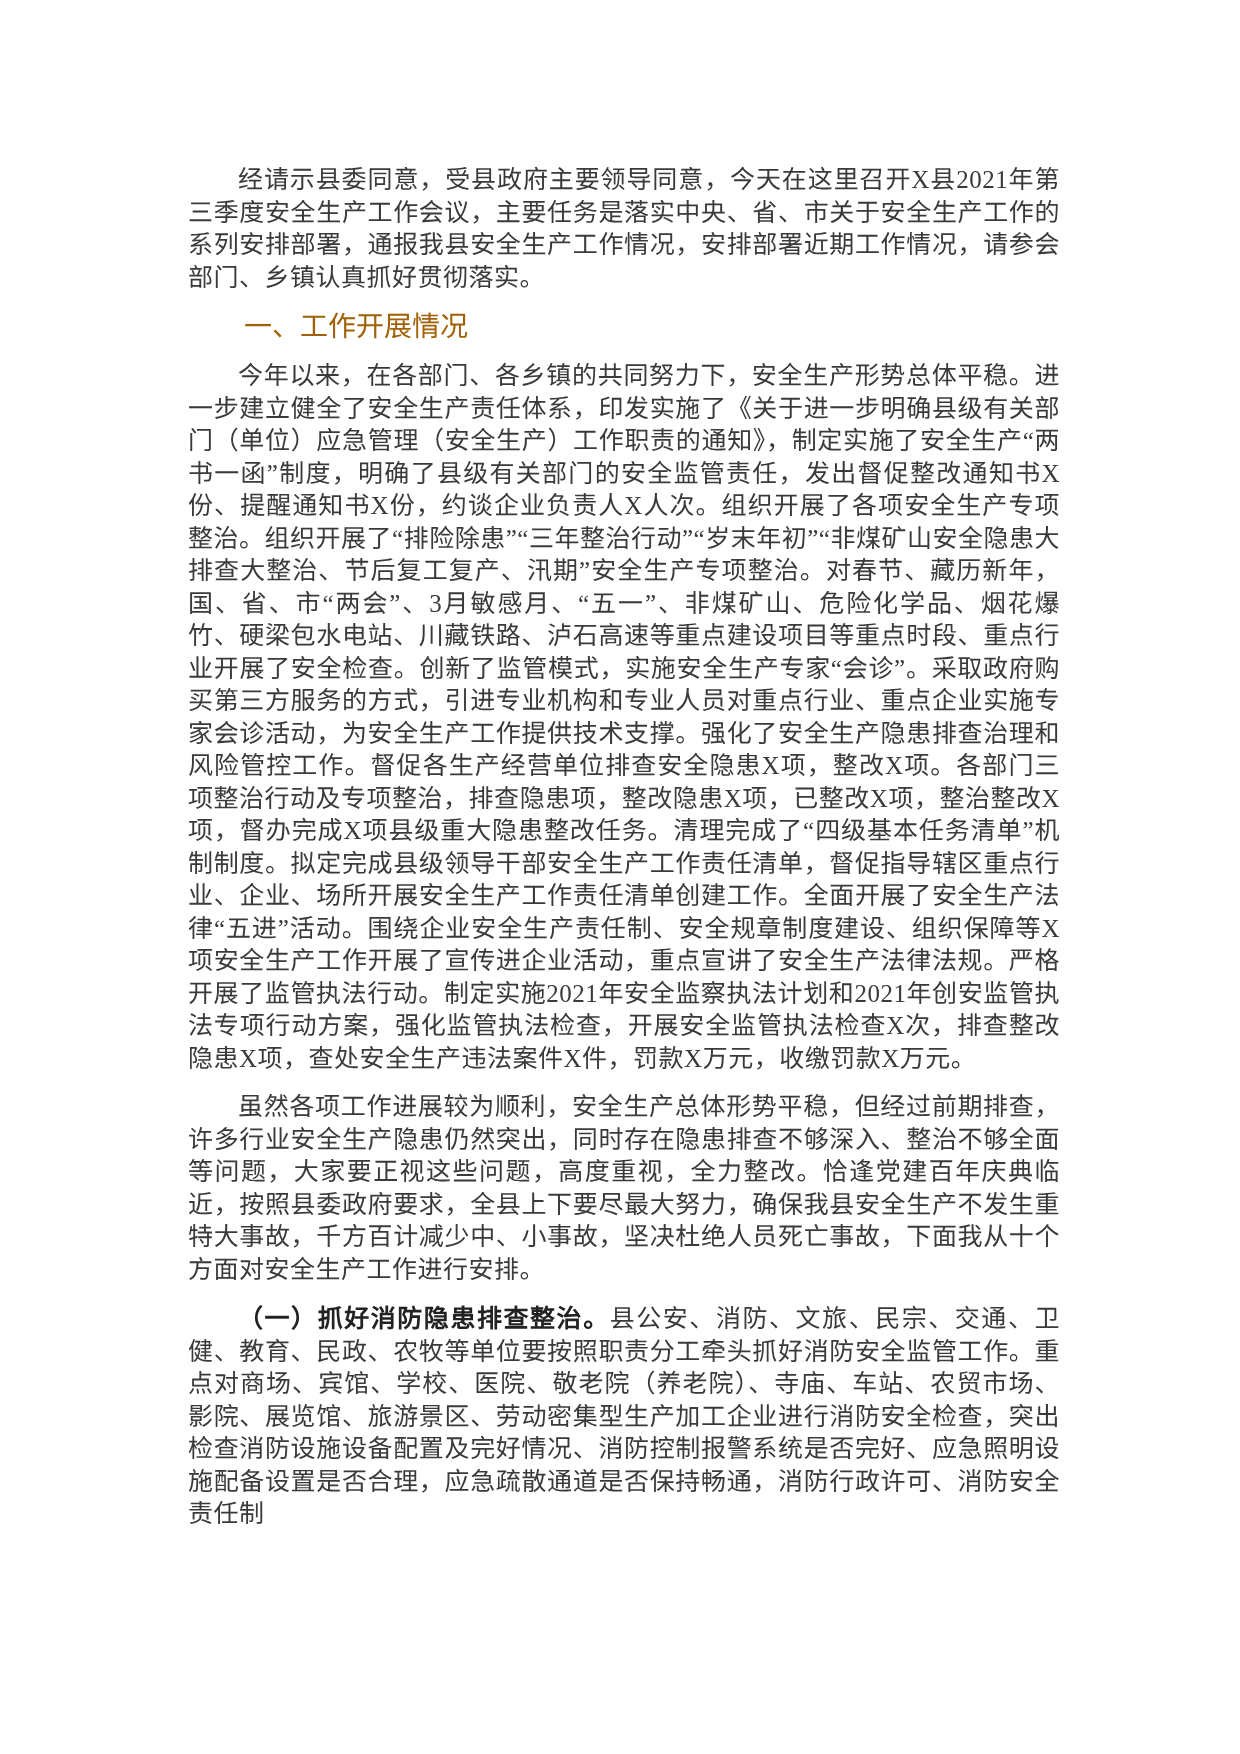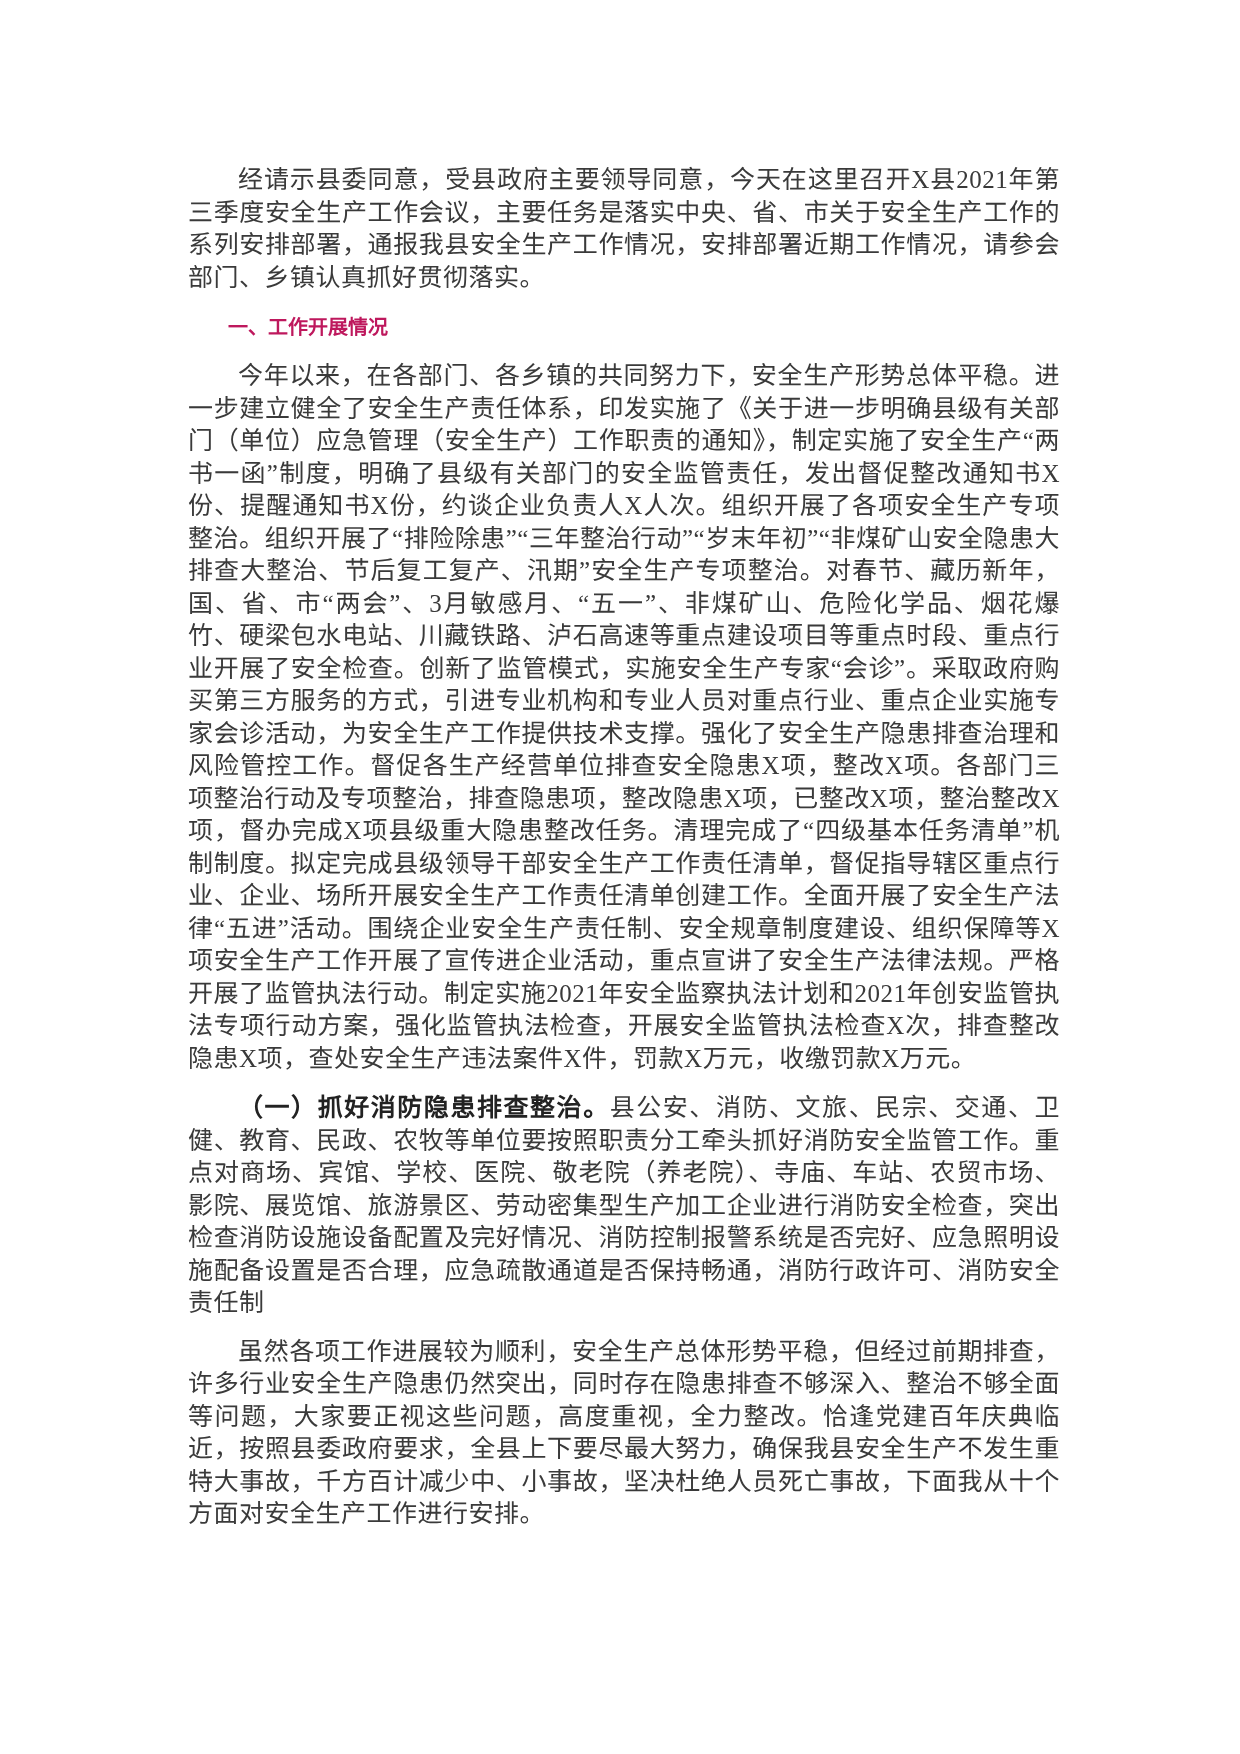--- a/index.html
+++ b/index.html
@@ -23,24 +23,24 @@
     margin: 0 0 16px 0;
     font-size: 25px;
     line-height: 32.5px;
     letter-spacing: 0.5px;
     text-align: justify;
     text-indent: 2em;
     word-break: break-all;
   }
   .section-heading {
     margin: 0 0 16px 0;
-    font-size: 20px;
+    font-size: 28px;
     line-height: 34px;
-    font-weight: bold;
-    color: #be185d;
+    font-weight: normal;
+    color: #a16207;
     text-indent: 2em;
     font-family: "Liberation Sans", "DejaVu Sans", sans-serif;
   }
   .item-lead {
     font-weight: bold;
     color: #222222;
     font-family: "Liberation Sans", "DejaVu Sans", sans-serif;
     letter-spacing: 0.5px;
   }
 </style>
@@ -49,17 +49,17 @@
 
 <div class="page">
 
   <p class="para">经请示县委同意，受县政府主要领导同意，今天在这里召开X县2021年第三季度安全生产工作会议，主要任务是落实中央、省、市关于安全生产工作的系列安排部署，通报我县安全生产工作情况，安排部署近期工作情况，请参会部门、乡镇认真抓好贯彻落实。</p>
 
   <h2 class="section-heading">一、工作开展情况</h2>
 
   <p class="para">今年以来，在各部门、各乡镇的共同努力下，安全生产形势总体平稳。进一步建立健全了安全生产责任体系，印发实施了《关于进一步明确县级有关部门（单位）应急管理（安全生产）工作职责的通知》，制定实施了安全生产“两书一函”制度，明确了县级有关部门的安全监管责任，发出督促整改通知书X份、提醒通知书X份，约谈企业负责人X人次。组织开展了各项安全生产专项整治。组织开展了“排险除患”“三年整治行动”“岁末年初”“非煤矿山安全隐患大排查大整治、节后复工复产、汛期”安全生产专项整治。对春节、藏历新年，国、省、市“两会”、3月敏感月、“五一”、非煤矿山、危险化学品、烟花爆竹、硬梁包水电站、川藏铁路、泸石高速等重点建设项目等重点时段、重点行业开展了安全检查。创新了监管模式，实施安全生产专家“会诊”。采取政府购买第三方服务的方式，引进专业机构和专业人员对重点行业、重点企业实施专家会诊活动，为安全生产工作提供技术支撑。强化了安全生产隐患排查治理和风险管控工作。督促各生产经营单位排查安全隐患X项，整改X项。各部门三项整治行动及专项整治，排查隐患项，整改隐患X项，已整改X项，整治整改X项，督办完成X项县级重大隐患整改任务。清理完成了“四级基本任务清单”机制制度。拟定完成县级领导干部安全生产工作责任清单，督促指导辖区重点行业、企业、场所开展安全生产工作责任清单创建工作。全面开展了安全生产法律“五进”活动。围绕企业安全生产责任制、安全规章制度建设、组织保障等X项安全生产工作开展了宣传进企业活动，重点宣讲了安全生产法律法规。严格开展了监管执法行动。制定实施2021年安全监察执法计划和2021年创安监管执法专项行动方案，强化监管执法检查，开展安全监管执法检查X次，排查整改隐患X项，查处安全生产违法案件X件，罚款X万元，收缴罚款X万元。</p>
 
 
+  <p class="para">虽然各项工作进展较为顺利，安全生产总体形势平稳，但经过前期排查，许多行业安全生产隐患仍然突出，同时存在隐患排查不够深入、整治不够全面等问题，大家要正视这些问题，高度重视，全力整改。恰逢党建百年庆典临近，按照县委政府要求，全县上下要尽最大努力，确保我县安全生产不发生重特大事故，千方百计减少中、小事故，坚决杜绝人员死亡事故，下面我从十个方面对安全生产工作进行安排。</p>
+
   <p class="para"><strong class="item-lead">（一）抓好消防隐患排查整治。</strong><span>县公安、消防、文旅、民宗、交通、卫健、教育、民政、农牧等单位要按照职责分工牵头抓好消防安全监管工作。重点对商场、宾馆、学校、医院、敬老院（养老院）、寺庙、车站、农贸市场、影院、展览馆、旅游景区、劳动密集型生产加工企业进行消防安全检查，突出检查消防设施设备配置及完好情况、消防控制报警系统是否完好、应急照明设施配备设置是否合理，应急疏散通道是否保持畅通，消防行政许可、消防安全责任制</span></p>
-
-  <p class="para">虽然各项工作进展较为顺利，安全生产总体形势平稳，但经过前期排查，许多行业安全生产隐患仍然突出，同时存在隐患排查不够深入、整治不够全面等问题，大家要正视这些问题，高度重视，全力整改。恰逢党建百年庆典临近，按照县委政府要求，全县上下要尽最大努力，确保我县安全生产不发生重特大事故，千方百计减少中、小事故，坚决杜绝人员死亡事故，下面我从十个方面对安全生产工作进行安排。</p>
 
 </div>
 
 </body></html>

